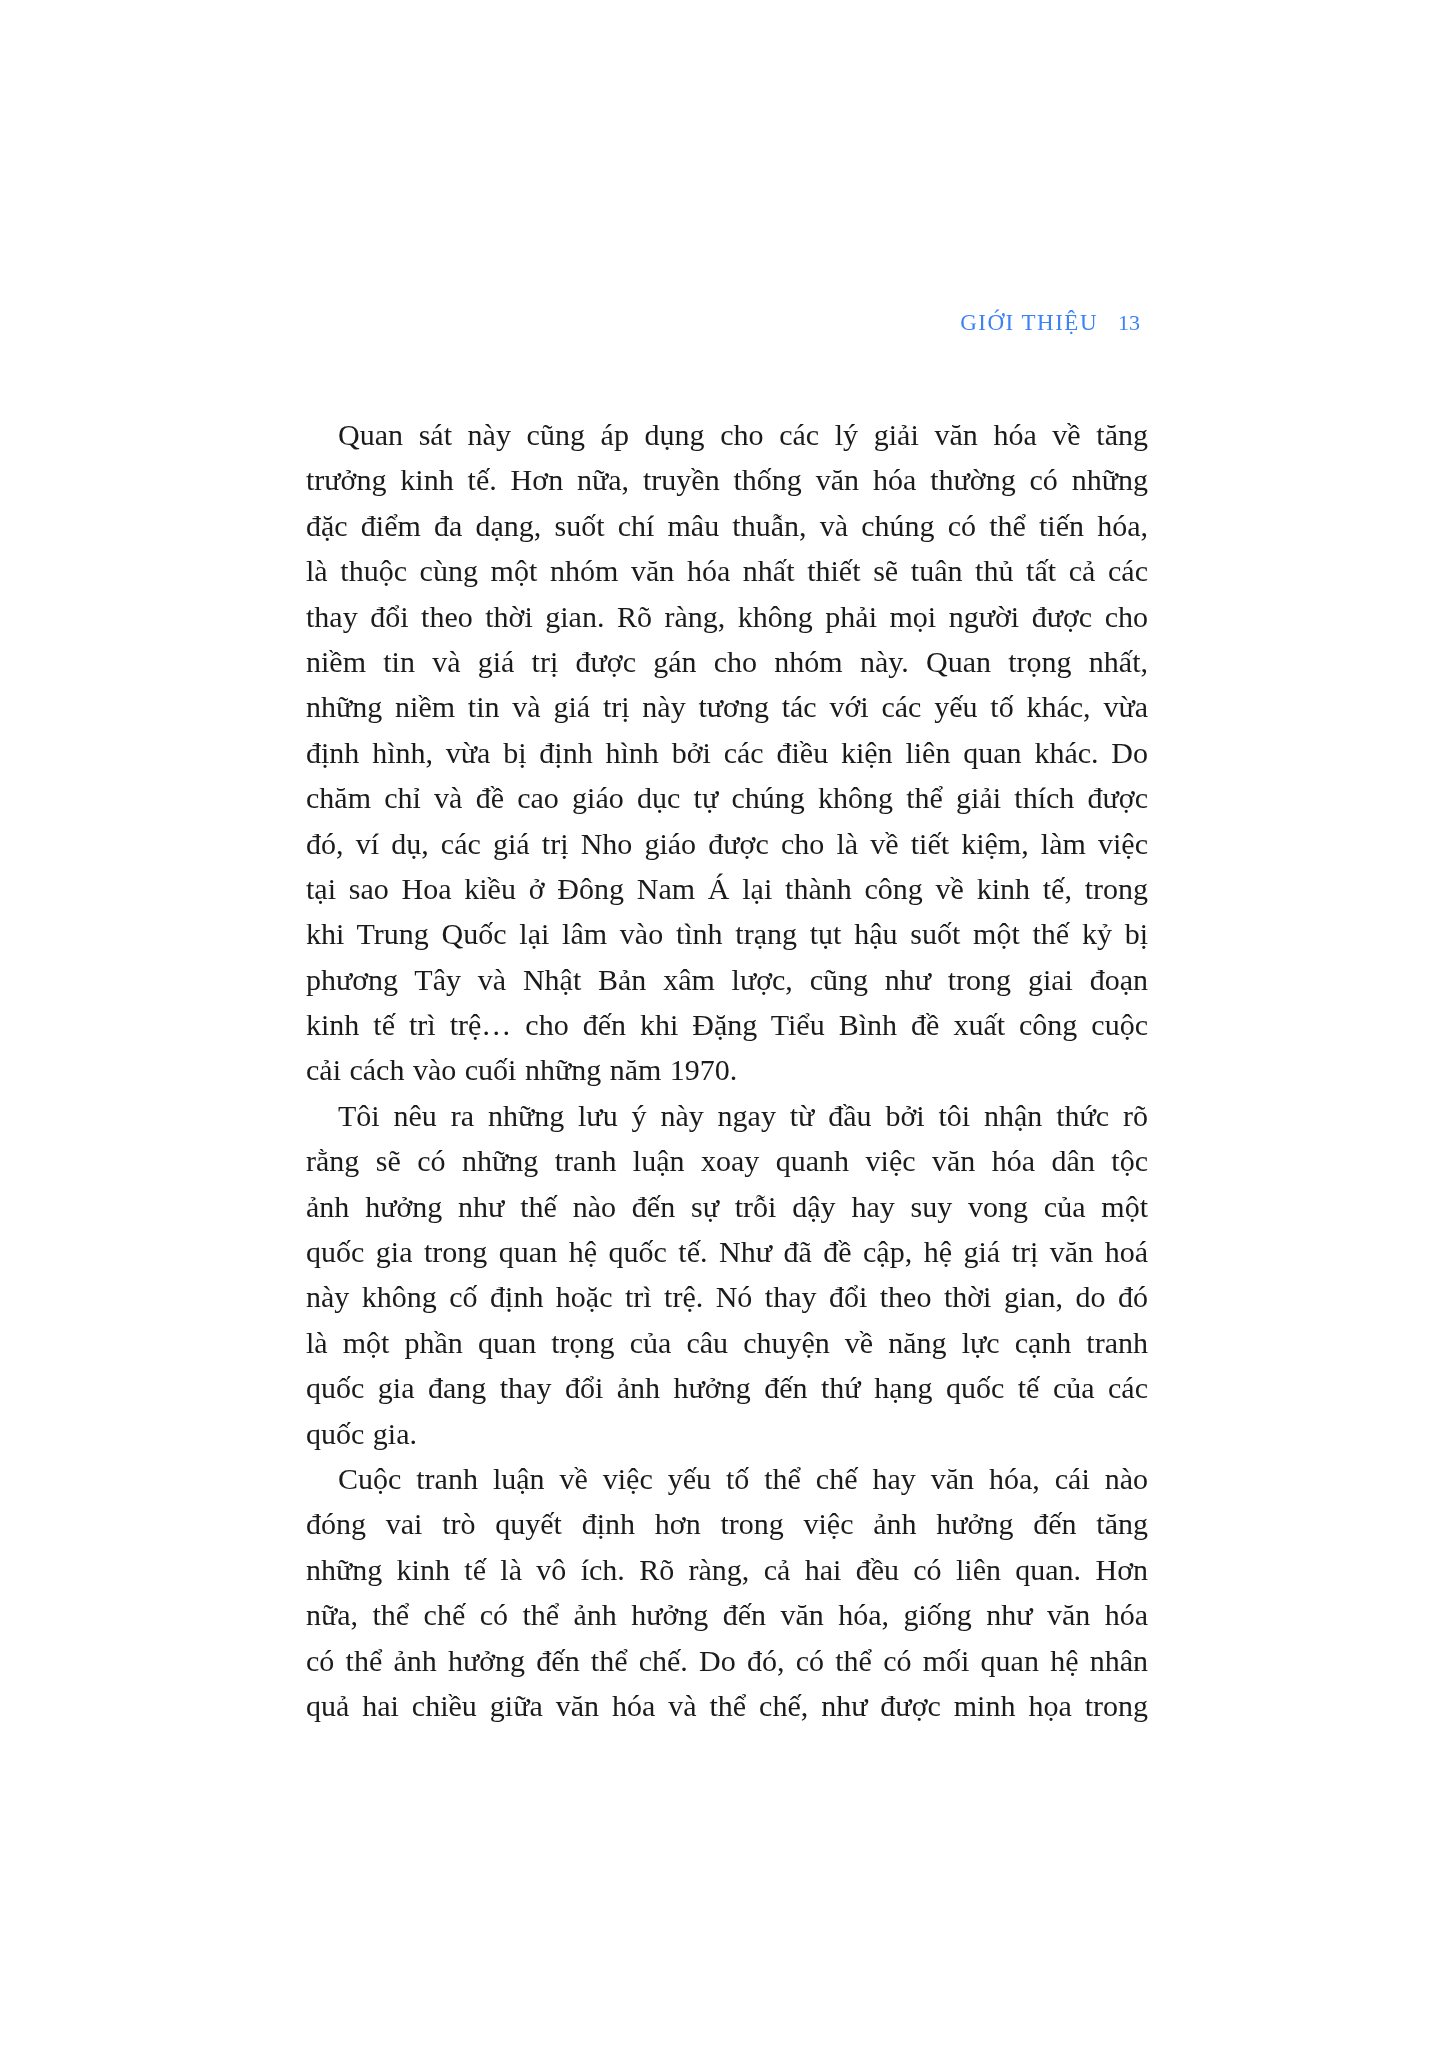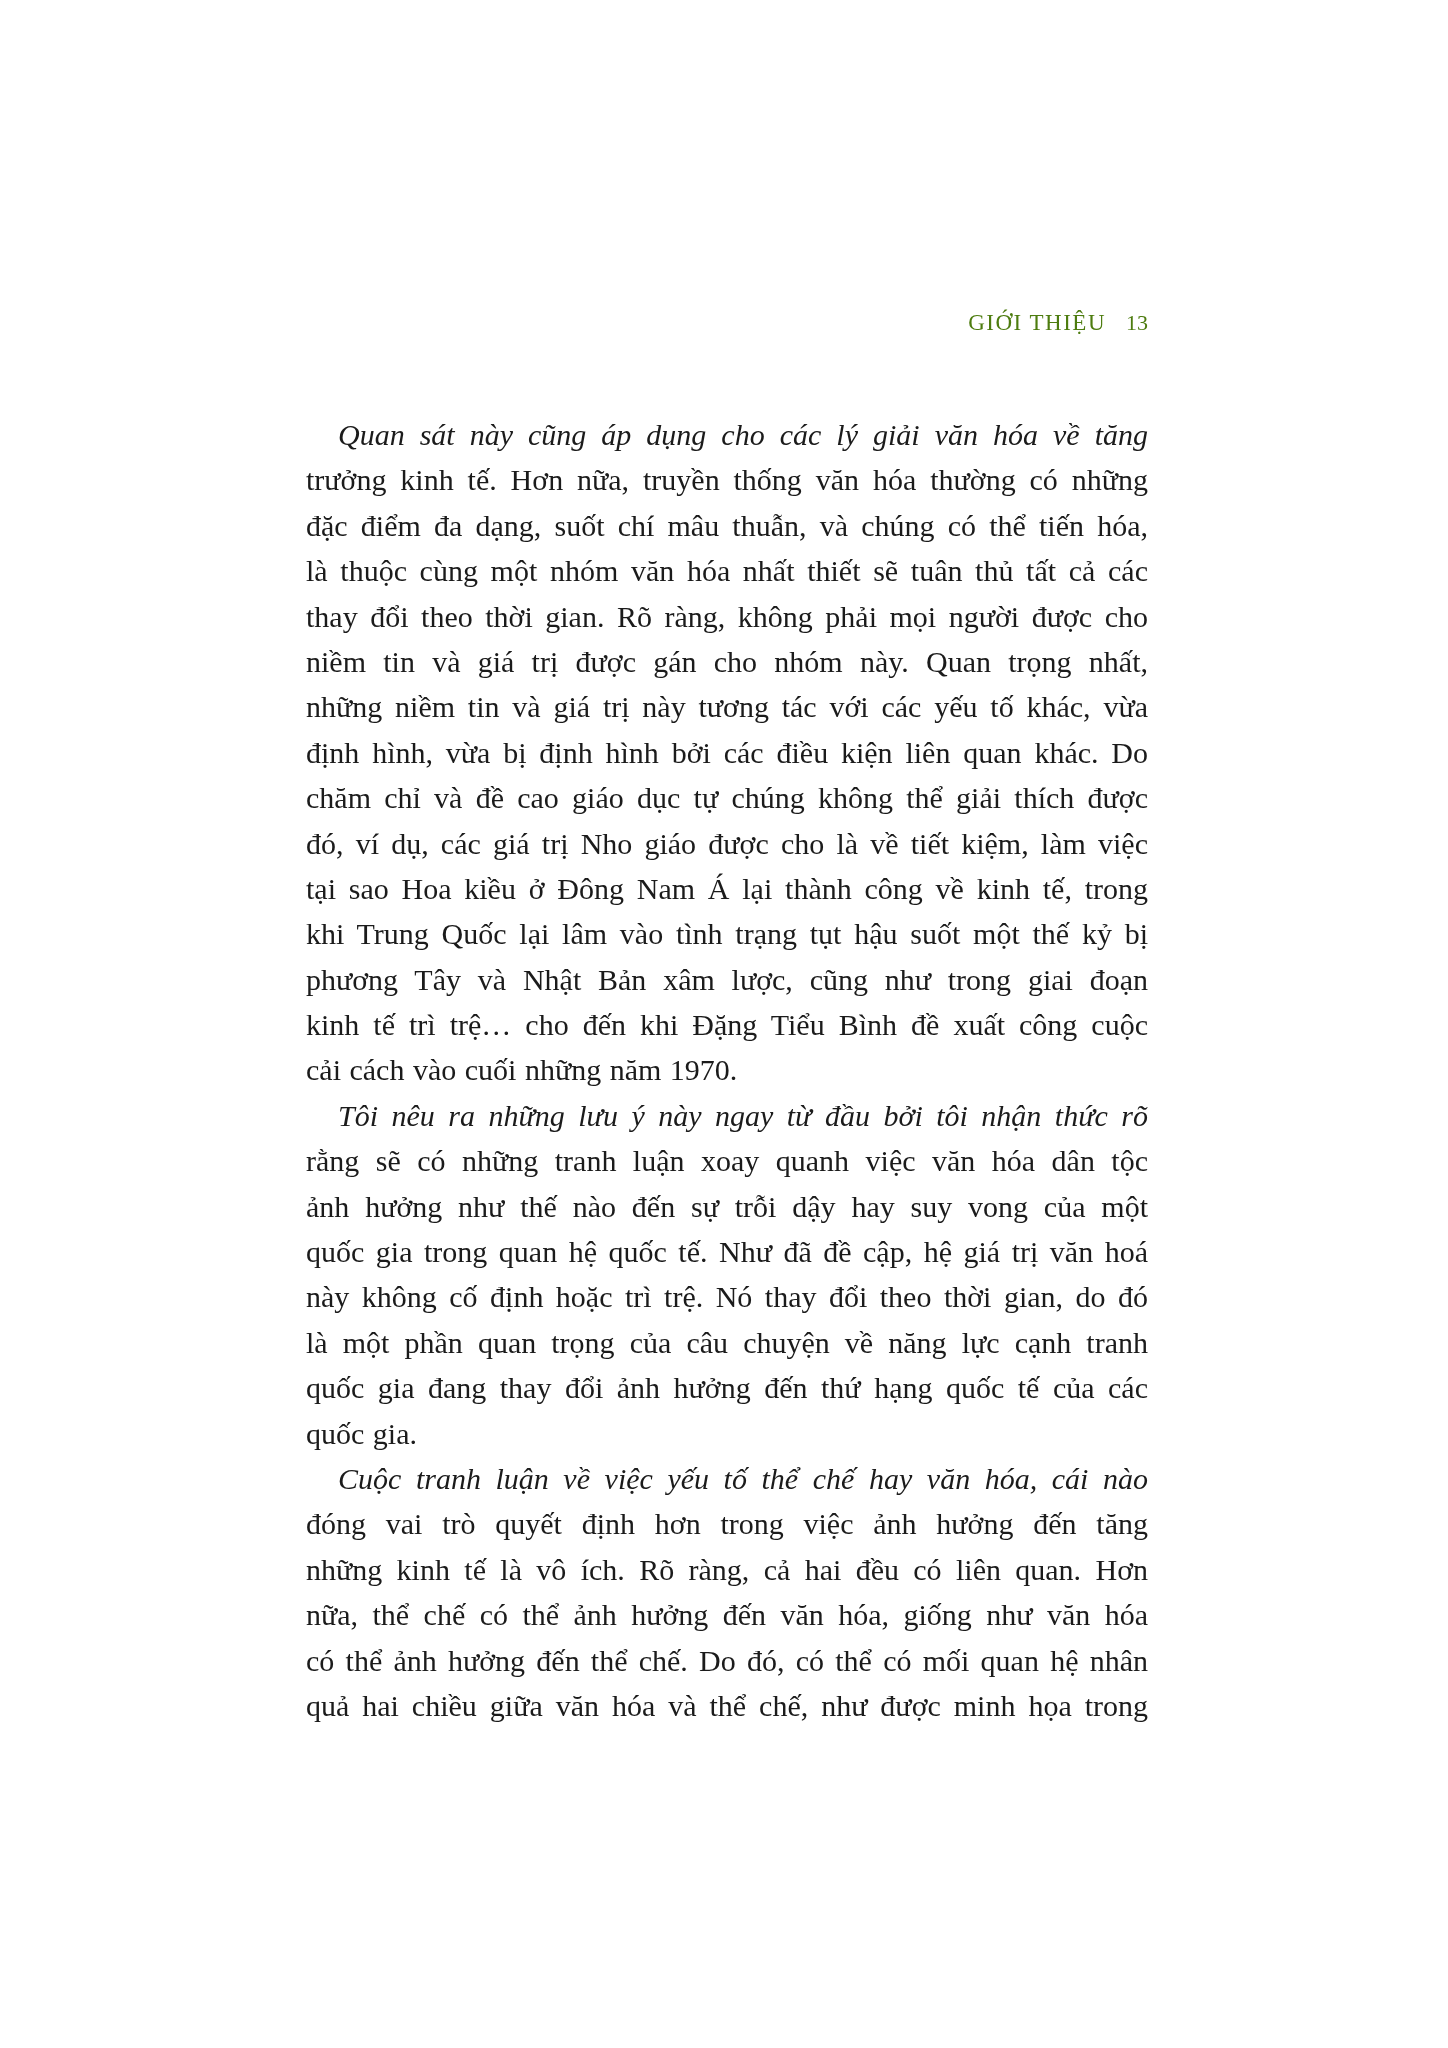--- a/index.html
+++ b/index.html
@@ -12,25 +12,25 @@
     width: 1448px;
     height: 2048px;
     background: #ffffff;
     font-family: "Liberation Serif", "DejaVu Serif", serif;
     color: #1b1b1b;
     overflow: hidden;
   }
   .page-header {
     position: absolute;
     top: 310px;
-    right: 300px;
+    right: 308px;
     display: flex;
     align-items: center;
     gap: 20px;
-    color: #4d7c0f;
+    color: #3b82f6;
   }
   .running-head {
     font-size: 23px;
     letter-spacing: 1.5px;
   }
   .page-number {
     font-size: 22px;
   }
   .body-text {
     position: absolute;
@@ -46,21 +46,20 @@
     height: 45.4px;
     line-height: 45.4px;
     font-size: 30px;
     text-align: justify;
     text-align-last: justify;
     overflow: hidden;
     word-spacing: 1px;
   }
   .line-first {
     padding-left: 32px;
-    font-style: italic;
   }
   .line-last {
     text-align-last: left;
   }
 </style>
 </head>
 <body>
 
 <div class="book-page">
 

